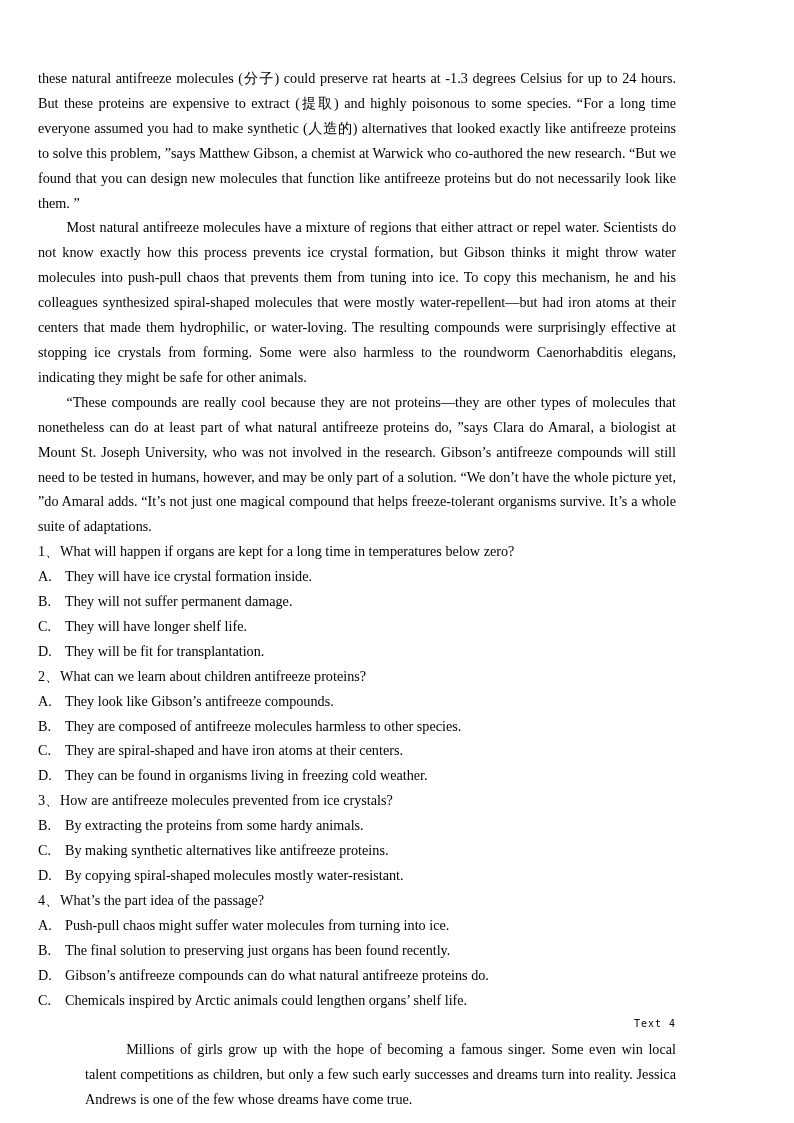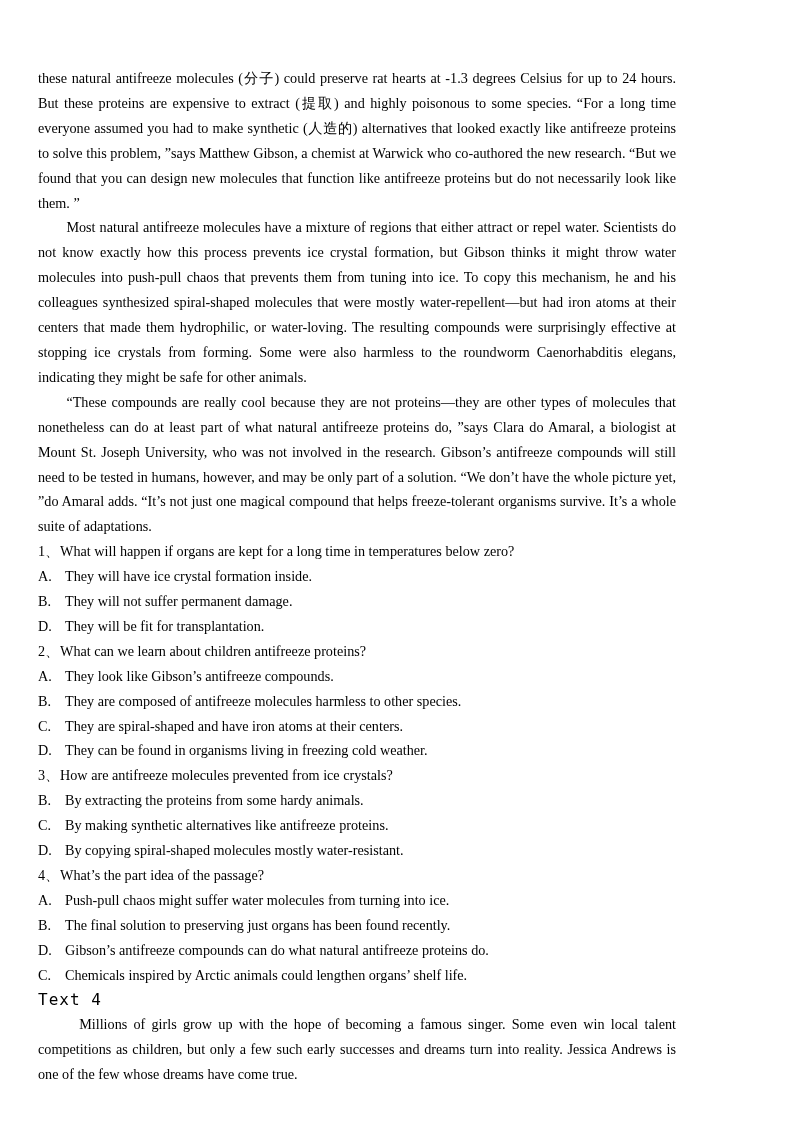--- a/index.html
+++ b/index.html
@@ -16,42 +16,43 @@
     color: #000000;
     overflow: hidden;
   }
   p { margin: 0; }
   .para { text-align: justify; }
   .para.indent { text-indent: 2em; }
   .q-line { text-align: left; }
   .opt-label { display: inline-block; width: 27px; }
   .q-num { display: inline-block; min-width: 22px; }
   .section-heading {
-    text-align: left;
+    text-align: right;
     font-family: "DejaVu Sans Mono", monospace;
-    font-size: 16px;
+    font-size: 10px;
     letter-spacing: 1px;
   }
-  .final-para { text-align: justify; text-indent: 2.9em; }
+  .final-para { text-align: justify; text-indent: 2.9em; margin-left: 47px; }
 </style>
 </head>
 <body>
 
 <div class="page">
 
   <p class="para">these natural antifreeze molecules (分子) could preserve rat hearts at -1.3 degrees Celsius for up to 24 hours. But these proteins are expensive to extract (提取) and highly poisonous to some species. “For a long time everyone assumed you had to make synthetic (人造的) alternatives that looked exactly like antifreeze proteins to solve this problem, ”says Matthew Gibson, a chemist at Warwick who co-authored the new research. “But we found that you can design new molecules that function like antifreeze proteins but do not necessarily look like them. ”</p>
 
   <p class="para indent">Most natural antifreeze molecules have a mixture of regions that either attract or repel water. Scientists do not know exactly how this process prevents ice crystal formation, but Gibson thinks it might throw water molecules into push-pull chaos that prevents them from tuning into ice. To copy this mechanism, he and his colleagues synthesized spiral-shaped molecules that were mostly water-repellent—but had iron atoms at their centers that made them hydrophilic, or water-loving. The resulting compounds were surprisingly effective at stopping ice crystals from forming. Some were also harmless to the roundworm Caenorhabditis elegans, indicating they might be safe for other animals.</p>
 
   <p class="para indent">“These compounds are really cool because they are not proteins—they are other types of molecules that nonetheless can do at least part of what natural antifreeze proteins do, ”says Clara do Amaral, a biologist at Mount St. Joseph University, who was not involved in the research. Gibson’s antifreeze compounds will still need to be tested in humans, however, and may be only part of a solution. “We don’t have the whole picture yet, ”do Amaral adds. “It’s not just one magical compound that helps freeze-tolerant organisms survive. It’s a whole suite of adaptations.</p>
 
   <div>
     <p class="q-line"><span class="q-num">1、</span><span>What will happen if organs are kept for a long time in temperatures below zero?</span></p>
     <p class="q-line"><span class="opt-label">A.</span><span>They will have ice crystal formation inside.</span></p>
     <p class="q-line"><span class="opt-label">B.</span><span>They will not suffer permanent damage.</span></p>
+    <p class="q-line"><span class="opt-label">C.</span><span>They will have longer shelf life.</span></p>
     <p class="q-line"><span class="opt-label">D.</span><span>They will be fit for transplantation.</span></p>
   </div>
 
   <div>
     <p class="q-line"><span class="q-num">2、</span><span>What can we learn about children antifreeze proteins?</span></p>
     <p class="q-line"><span class="opt-label">A.</span><span>They look like Gibson’s antifreeze compounds.</span></p>
     <p class="q-line"><span class="opt-label">B.</span><span>They are composed of antifreeze molecules harmless to other species.</span></p>
     <p class="q-line"><span class="opt-label">C.</span><span>They are spiral-shaped and have iron atoms at their centers.</span></p>
     <p class="q-line"><span class="opt-label">D.</span><span>They can be found in organisms living in freezing cold weather.</span></p>
   </div>

